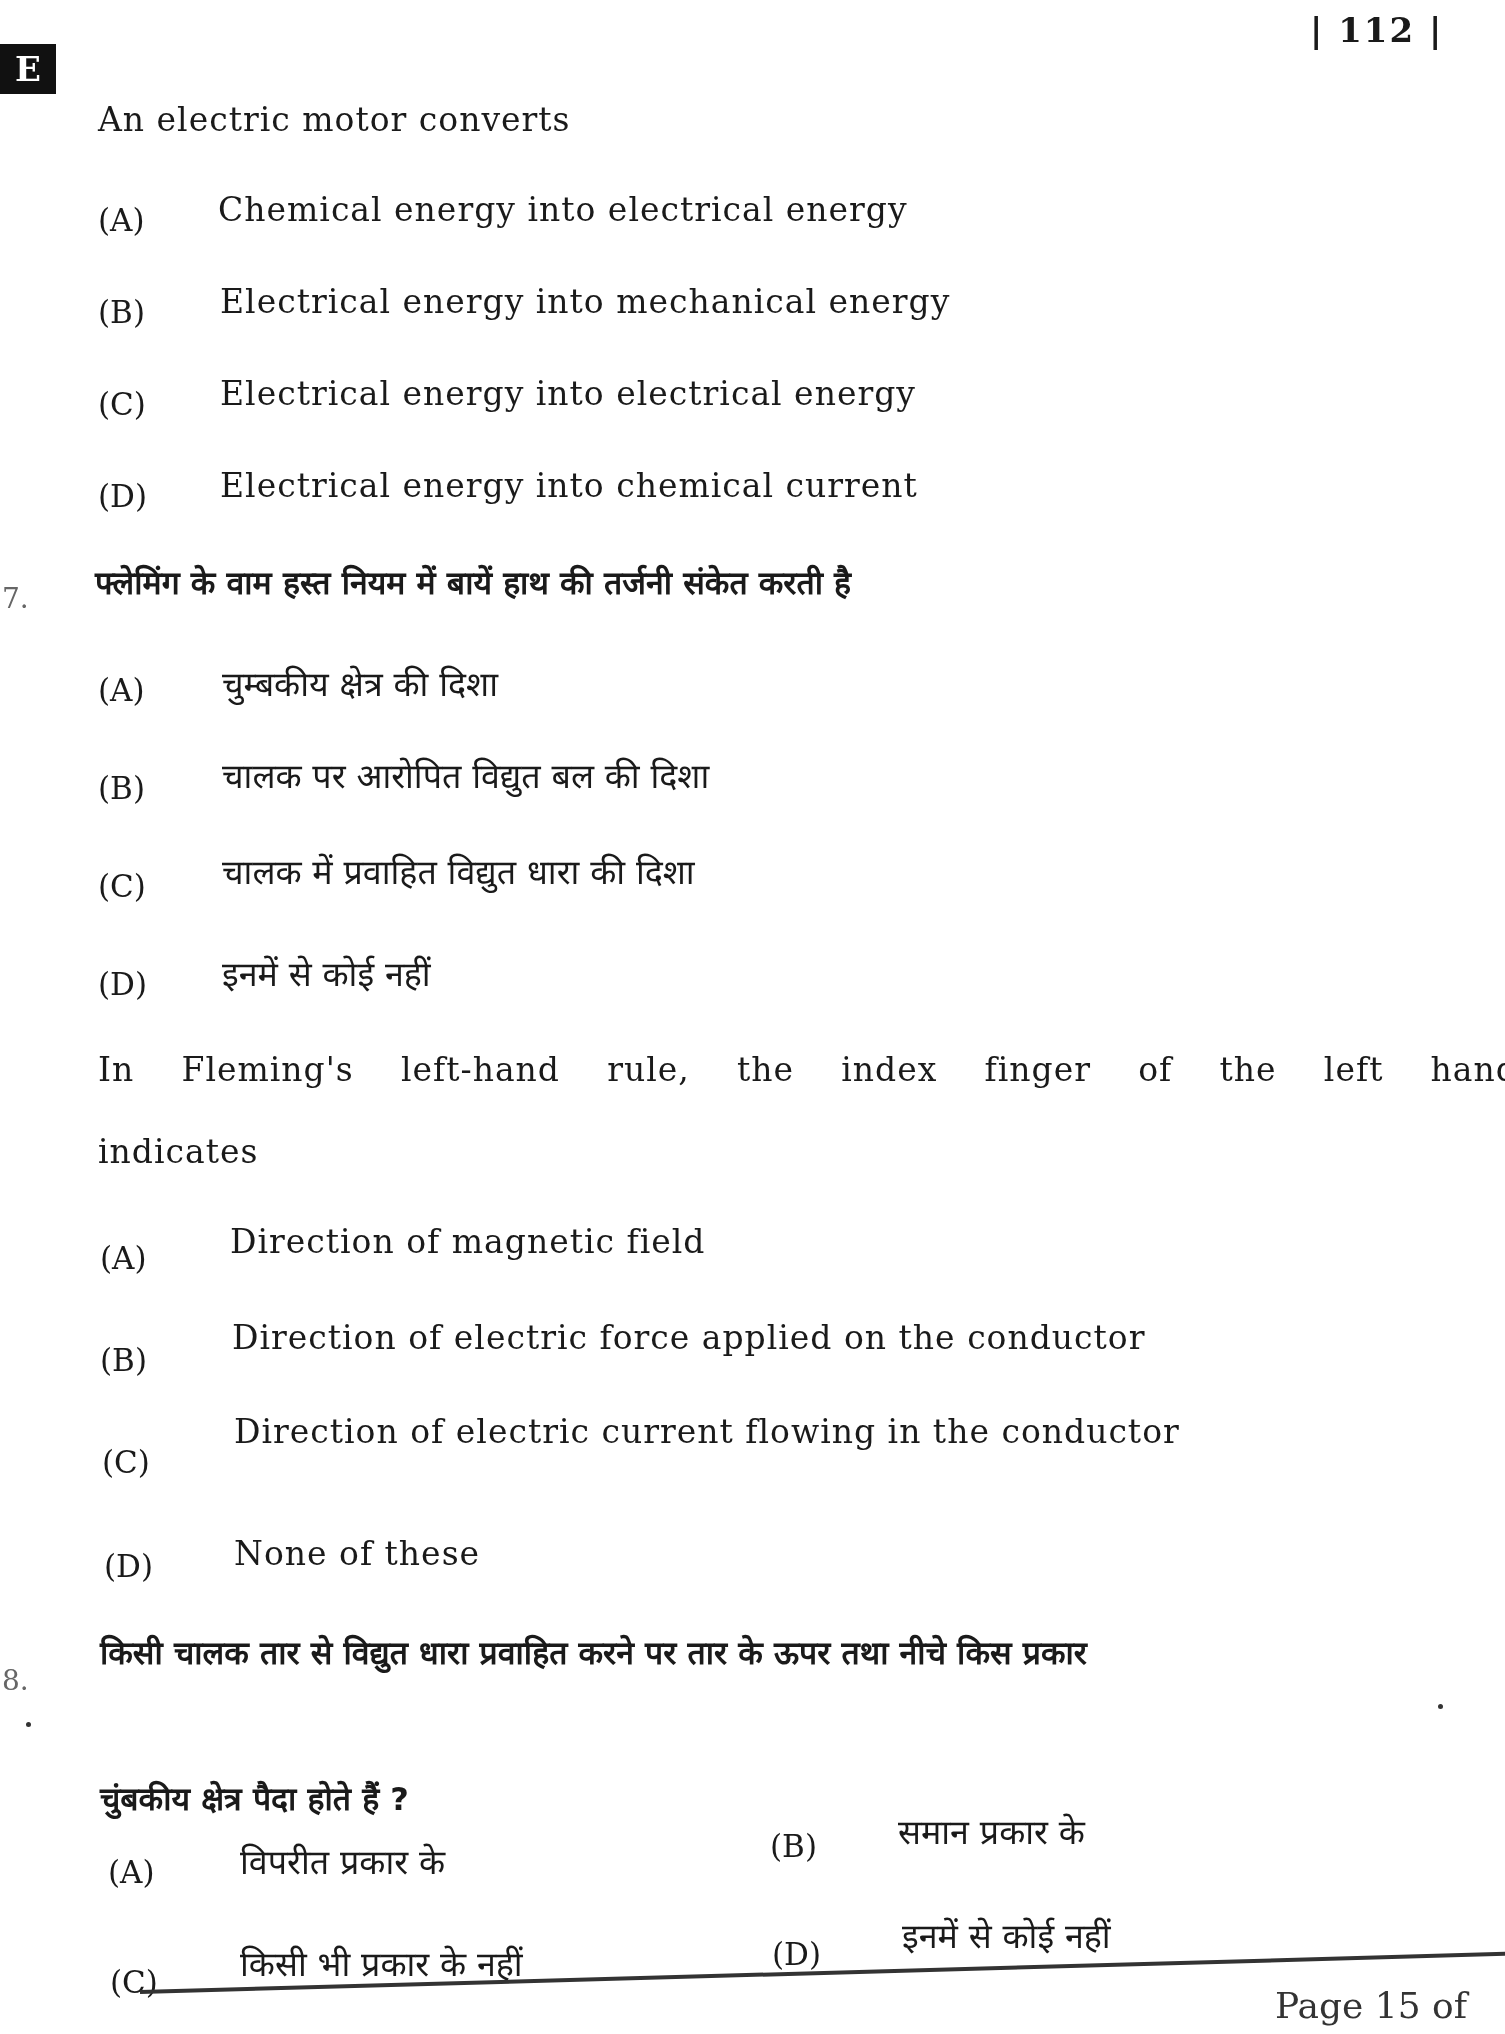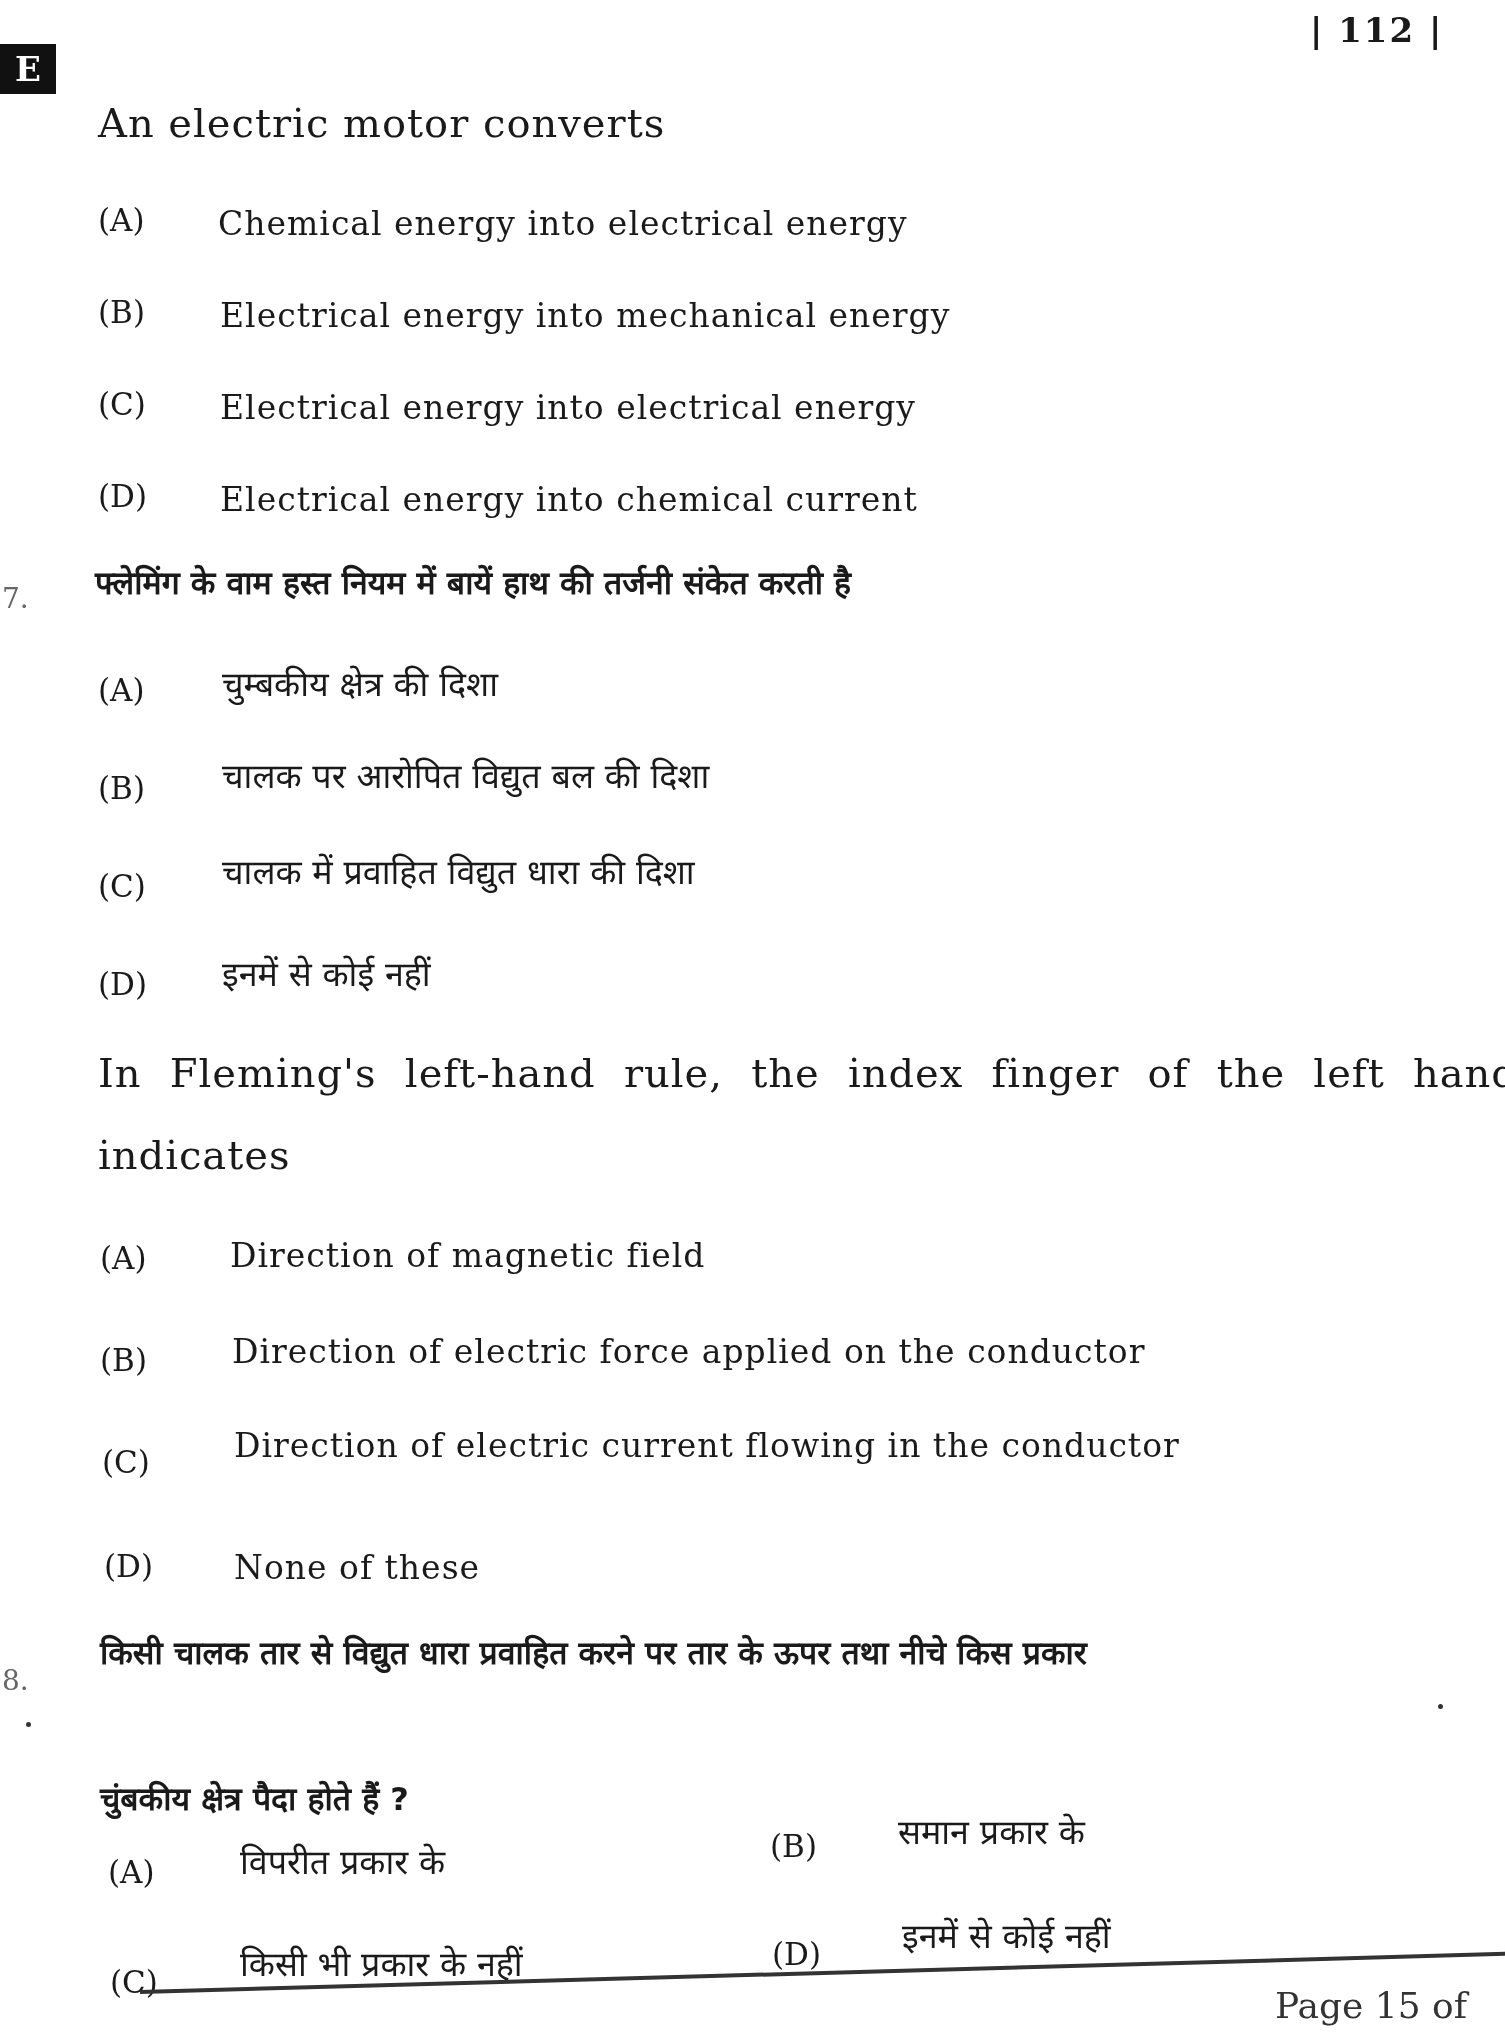--- a/index.html
+++ b/index.html
@@ -9,24 +9,24 @@
     color: #1a1a1a;
   }
   .abs { position: absolute; white-space: nowrap; }
   .badge {
     left: 0; top: 44px; width: 56px; height: 50px;
     background: #111; color: #fff; font-weight: bold; font-size: 34px;
     display: flex; align-items: center; justify-content: center;
     font-family: "DejaVu Serif", serif;
   }
   .pageno { left: 1310px; top: 10px; font-size: 34px; font-weight: bold; letter-spacing: 2px; }
-  .q-en { font-size: 40px; letter-spacing: 1px; }
+  .q-en { font-size: 33px; letter-spacing: 1px; }
   .q-hi { font-size: 32px; font-weight: bold; font-family: "DejaVu Sans", sans-serif; }
   .opt-label { font-size: 31px; }
-  .opt-en { font-size: 33px; letter-spacing: 1px; margin-top: 14px; }
+  .opt-en { font-size: 33px; letter-spacing: 1px; }
   .opt-hi { font-size: 34px; font-weight: normal; font-family: "DejaVu Sans", sans-serif; }
   .qnum { font-size: 28px; color: #666; }
   .justified { width: 1420px; display: flex; justify-content: space-between; }
   .footer-line {
     left: 140px; top: 1990px; width: 1380px; height: 4px; background: #333;
     transform: rotate(-1.6deg); transform-origin: left center;
   }
   .footer-text { left: 1275px; top: 1985px; font-size: 36px; color: #333; }
   .dot { width: 5px; height: 5px; background: #333; border-radius: 50%; }
 </style>

